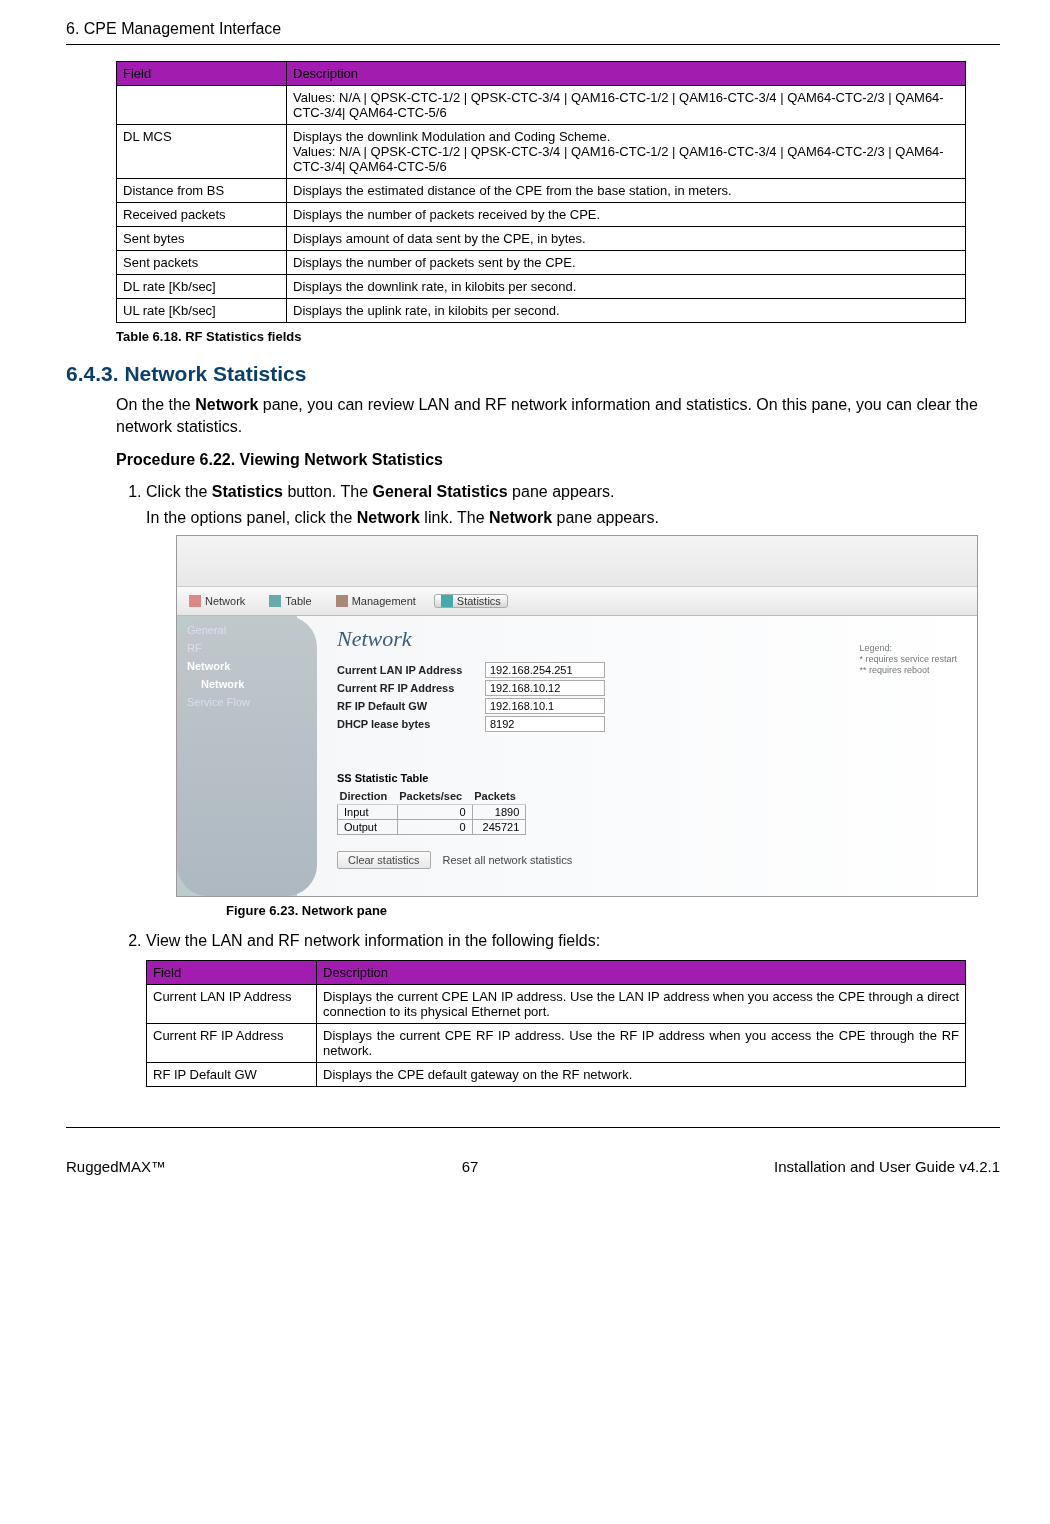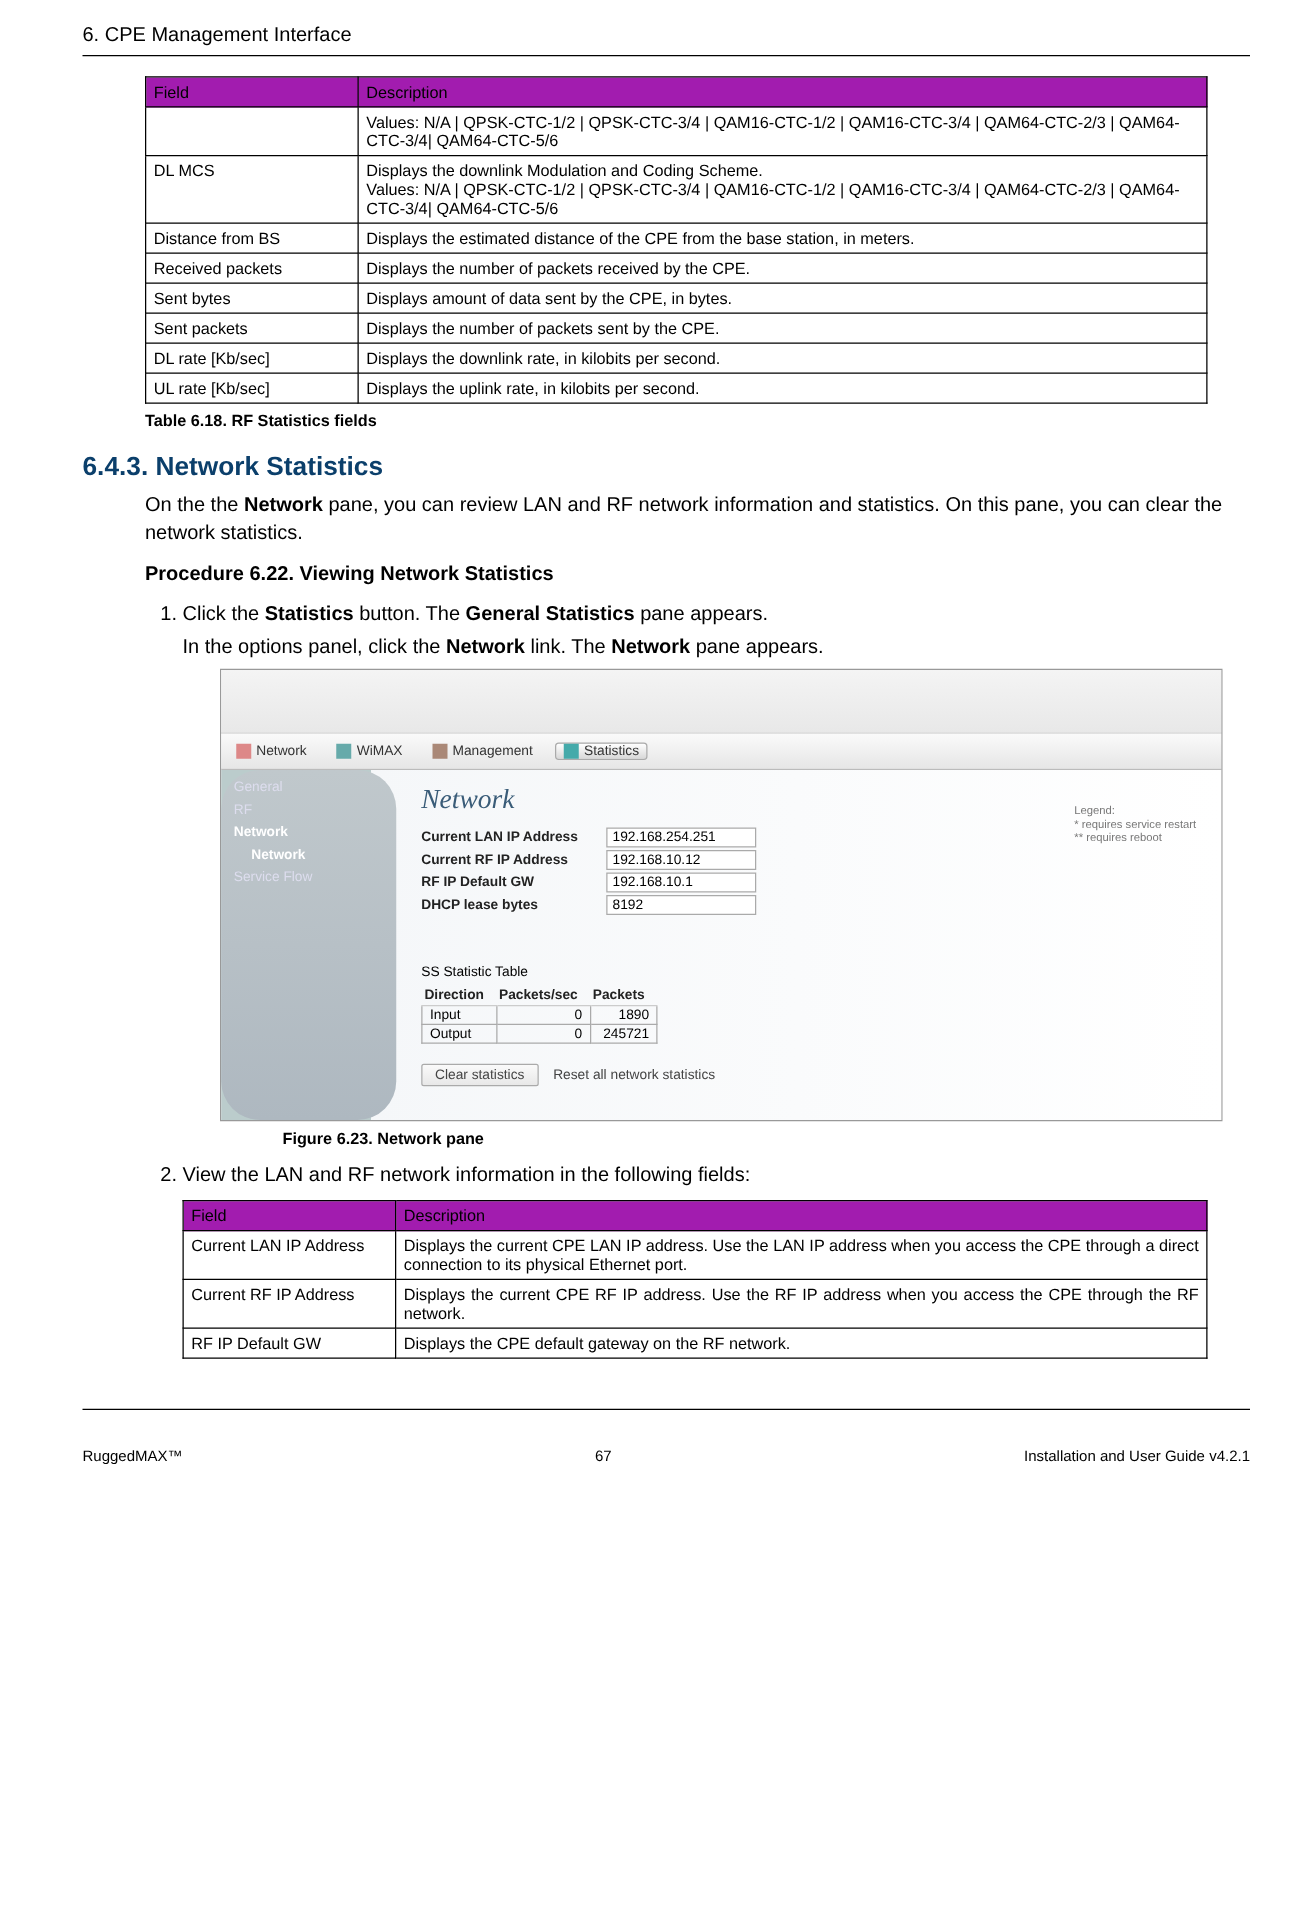--- a/index.html
+++ b/index.html
@@ -192,21 +192,21 @@
     margin-bottom: 14px;
   }
   .form-grid .lbl { font-weight: bold; color: #222; padding-top: 2px; }
   .form-grid .val {
     border: 1px solid #aaa;
     padding: 1px 4px;
     background: #fff;
     font-size: 11px;
   }
   .ss-sub-title {
-    font-weight: normal;
+    font-weight: bold;
     font-size: 11px;
     margin-bottom: 4px;
     margin-top: 40px;
   }
   table.ss-table {
     border-collapse: collapse;
     font-size: 11px;
     margin-bottom: 16px;
   }
   table.ss-table th {
@@ -233,21 +233,21 @@
   .ss-btn {
     border: 1px solid #aaa;
     background: linear-gradient(#fafafa,#e8e8e8);
     padding: 2px 10px;
     border-radius: 2px;
     font-size: 11px;
   }
   .footer {
     display: flex;
     justify-content: space-between;
-    font-size: 12px;
+    font-size: 15px;
     margin-top: 30px;
     align-items: center;
   }
 </style>
 </head>
 <body>
 
 <div class="page">
   <div class="header">6. CPE Management Interface</div>
   <hr class="rule">
@@ -312,21 +312,21 @@
 
       <div class="screenshot">
         <div class="ss-banner"></div>
         <div class="ss-navbar">
           <div class="nav-item">
               <span class="nav-icon"></span>
               <span>Network</span>
             </div>
           <div class="nav-item">
               <span class="nav-icon blue"></span>
-              <span>WiMAX</span>
+              <span>Table</span>
             </div>
           <div class="nav-item">
               <span class="nav-icon brown"></span>
               <span>Management</span>
             </div>
           <div class="nav-item active">
               <span class="nav-icon teal"></span>
               <span>Statistics</span>
             </div>
         </div>

